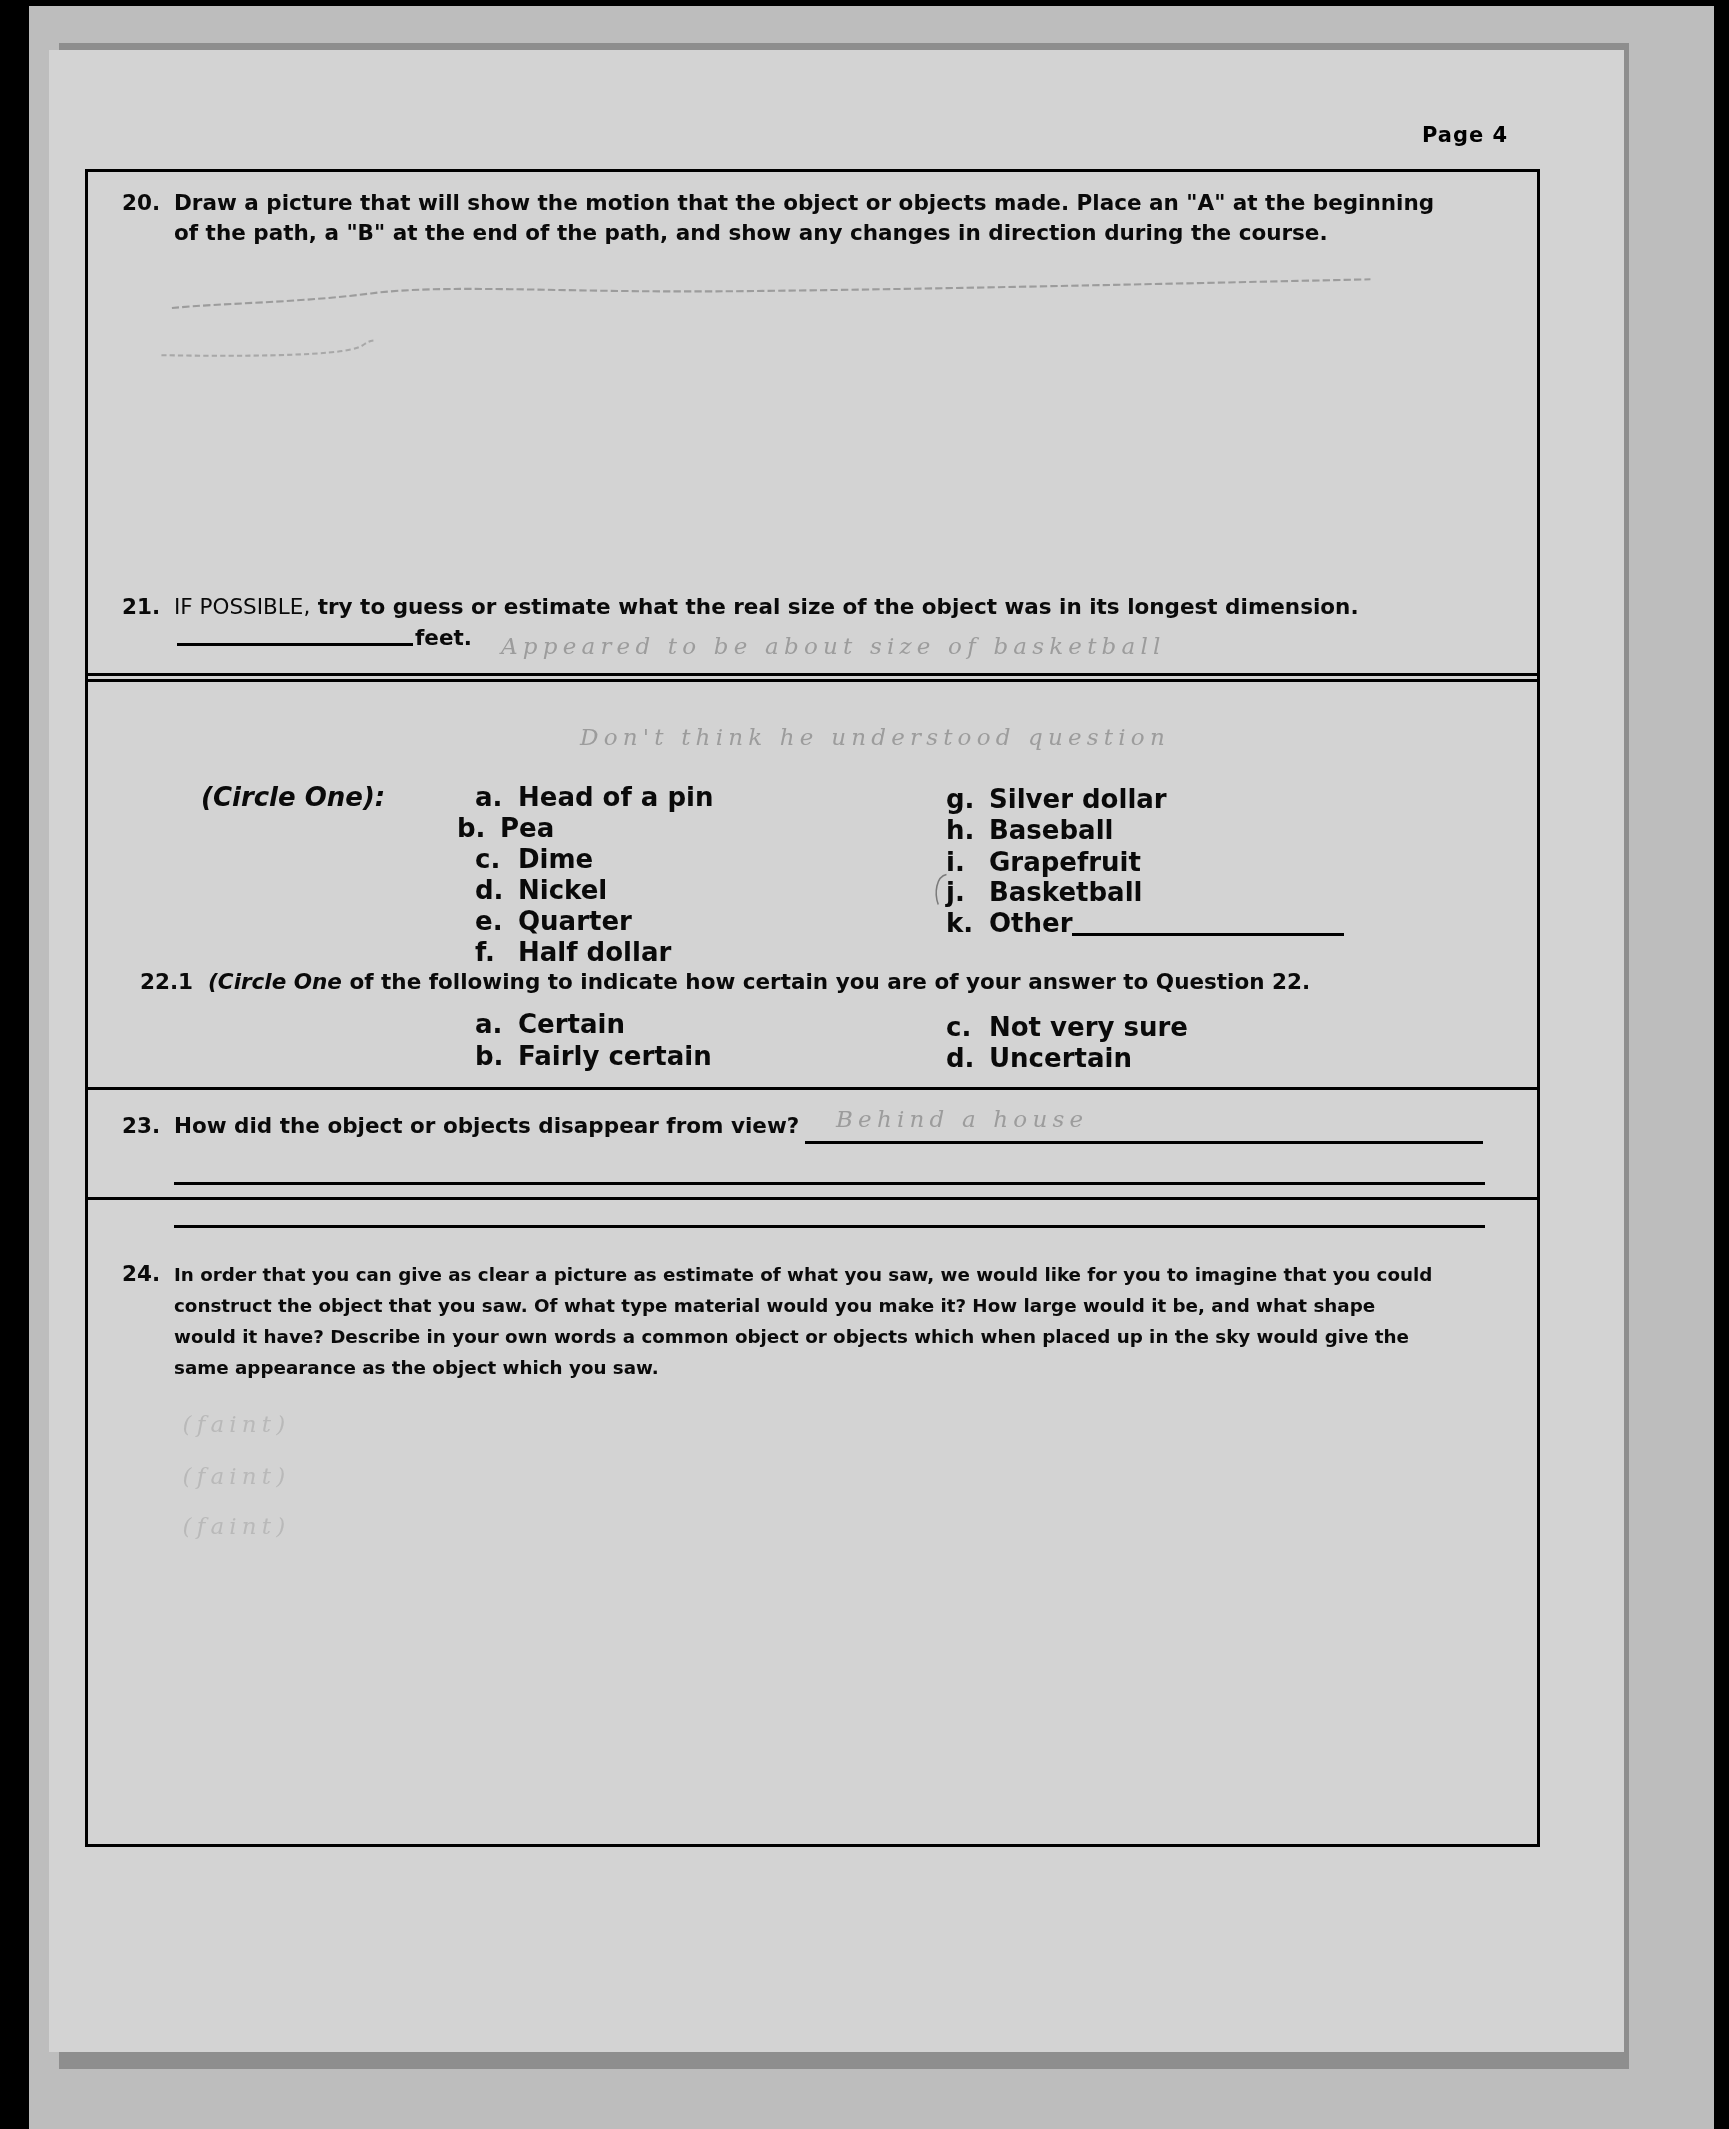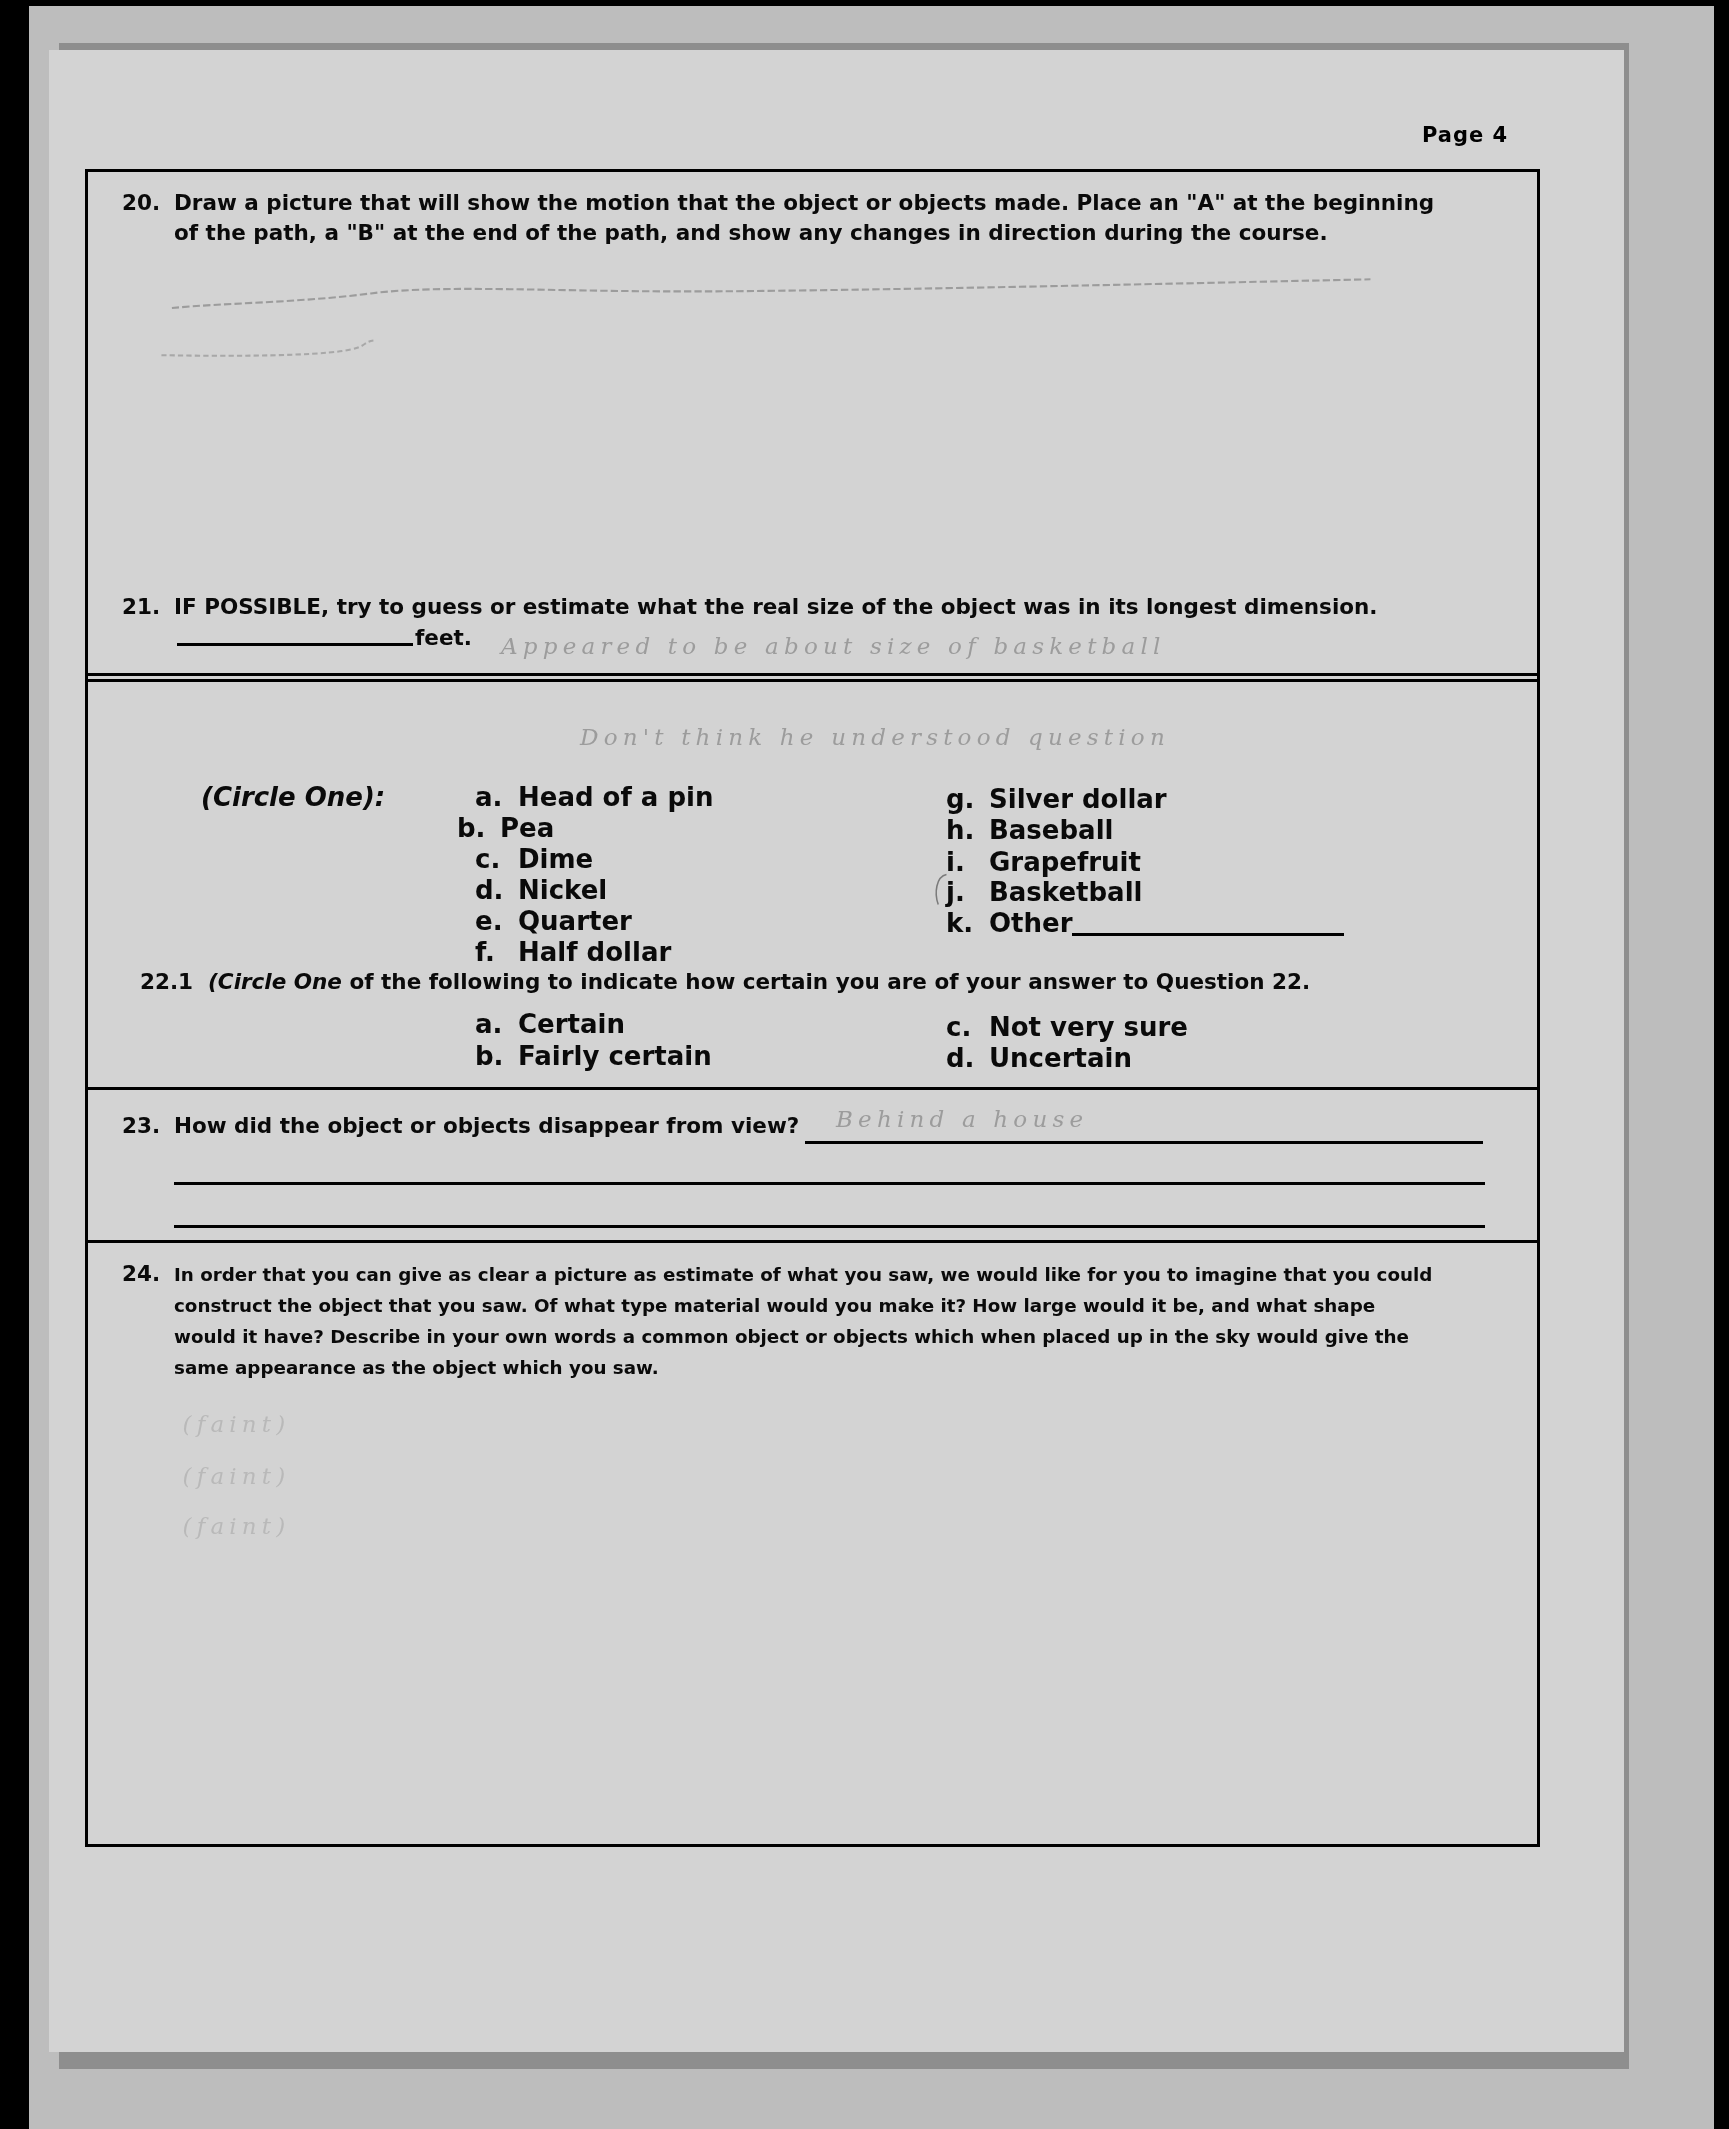--- a/index.html
+++ b/index.html
@@ -106,21 +106,21 @@
       <span style="display:inline-block;width:52px;"></span><span>of the path, a "B" at the end of the path, and show any changes in direction during the course.</span>
     </div>
     <svg class="sketch" width="1448" height="403" viewBox="0 0 2766 770">
       <path d="M 160 260 C 260 250, 400 250, 540 232 S 900 230, 1200 228 S 2000 215, 2450 205" stroke="#9c9c9c" stroke-width="4" fill="none" stroke-dasharray="14 6"></path>
       <path d="M 140 350 C 250 352, 380 352, 460 345 S 520 325, 545 322" stroke="#a8a8a8" stroke-width="4" fill="none" stroke-dasharray="10 6"></path>
     </svg>
   </div>
 
   <div class="section" style="top:409px; height:95px;">
     <div class="q-text" style="left:34px; top:10.5px; white-space:nowrap;">
-      <span class="q-num">21.</span><span style="font-weight:bold;">IF POSSIBLE,</span> <span>try to guess or estimate what the real size of the object was in its longest dimension.</span>
+      <span class="q-num">21.</span><span style="font-weight:normal;">IF POSSIBLE,</span> <span>try to guess or estimate what the real size of the object was in its longest dimension.</span>
     </div>
     <div class="blank-line" style="left:89px; top:62px; width:236px;"></div>
     <div class="q-text" style="left:327px; top:42px;">feet.</div>
     <div class="hand" style="left:413px; top:52px;">Appeared to be about size of basketball</div>
   </div>
 
   <div class="section" style="top:505px; height:413px;">
     <div class="hand" style="left:492px; top:47px;">Don't think he understood question</div>
 
     <div class="opt italic" style="left:113px; top:105px;">(Circle One):</div>
@@ -148,21 +148,21 @@
 
     <div class="q-text" style="left:52px; top:290px; white-space:nowrap;">
       <span>22.1</span>&nbsp;&nbsp;<span class="italic">(Circle One</span> <span>of the following to indicate how certain you are of your answer to Question 22.</span>
     </div>
     <div class="opt" style="left:387px; top:332px;"><span class="letter">a.</span><span>Certain</span></div>
     <div class="opt" style="left:387px; top:364px;"><span class="letter">b.</span><span>Fairly certain</span></div>
     <div class="opt" style="left:858px; top:335px;"><span class="letter">c.</span><span>Not very sure</span></div>
     <div class="opt" style="left:858px; top:366px;"><span class="letter">d.</span><span>Uncertain</span></div>
   </div>
 
-  <div class="section" style="top:918px; height:153px;">
+  <div class="section" style="top:918px; height:110px;">
     <div class="q-text" style="left:34px; top:21px; white-space:nowrap;">
       <span class="q-num">23.</span><span>How did the object or objects disappear from view?</span>
     </div>
     <div class="hand" style="left:748px; top:15.7px;">Behind a house</div>
     <div class="blank-line" style="left:717px; top:51px; width:678px;"></div>
     <div class="blank-line" style="left:86px; top:92px; width:1311px;"></div>
     <div class="blank-line" style="left:86px; top:135px; width:1311px;"></div>
   </div>
 
   <div class="section last" style="top:1071px; height:599px;">

